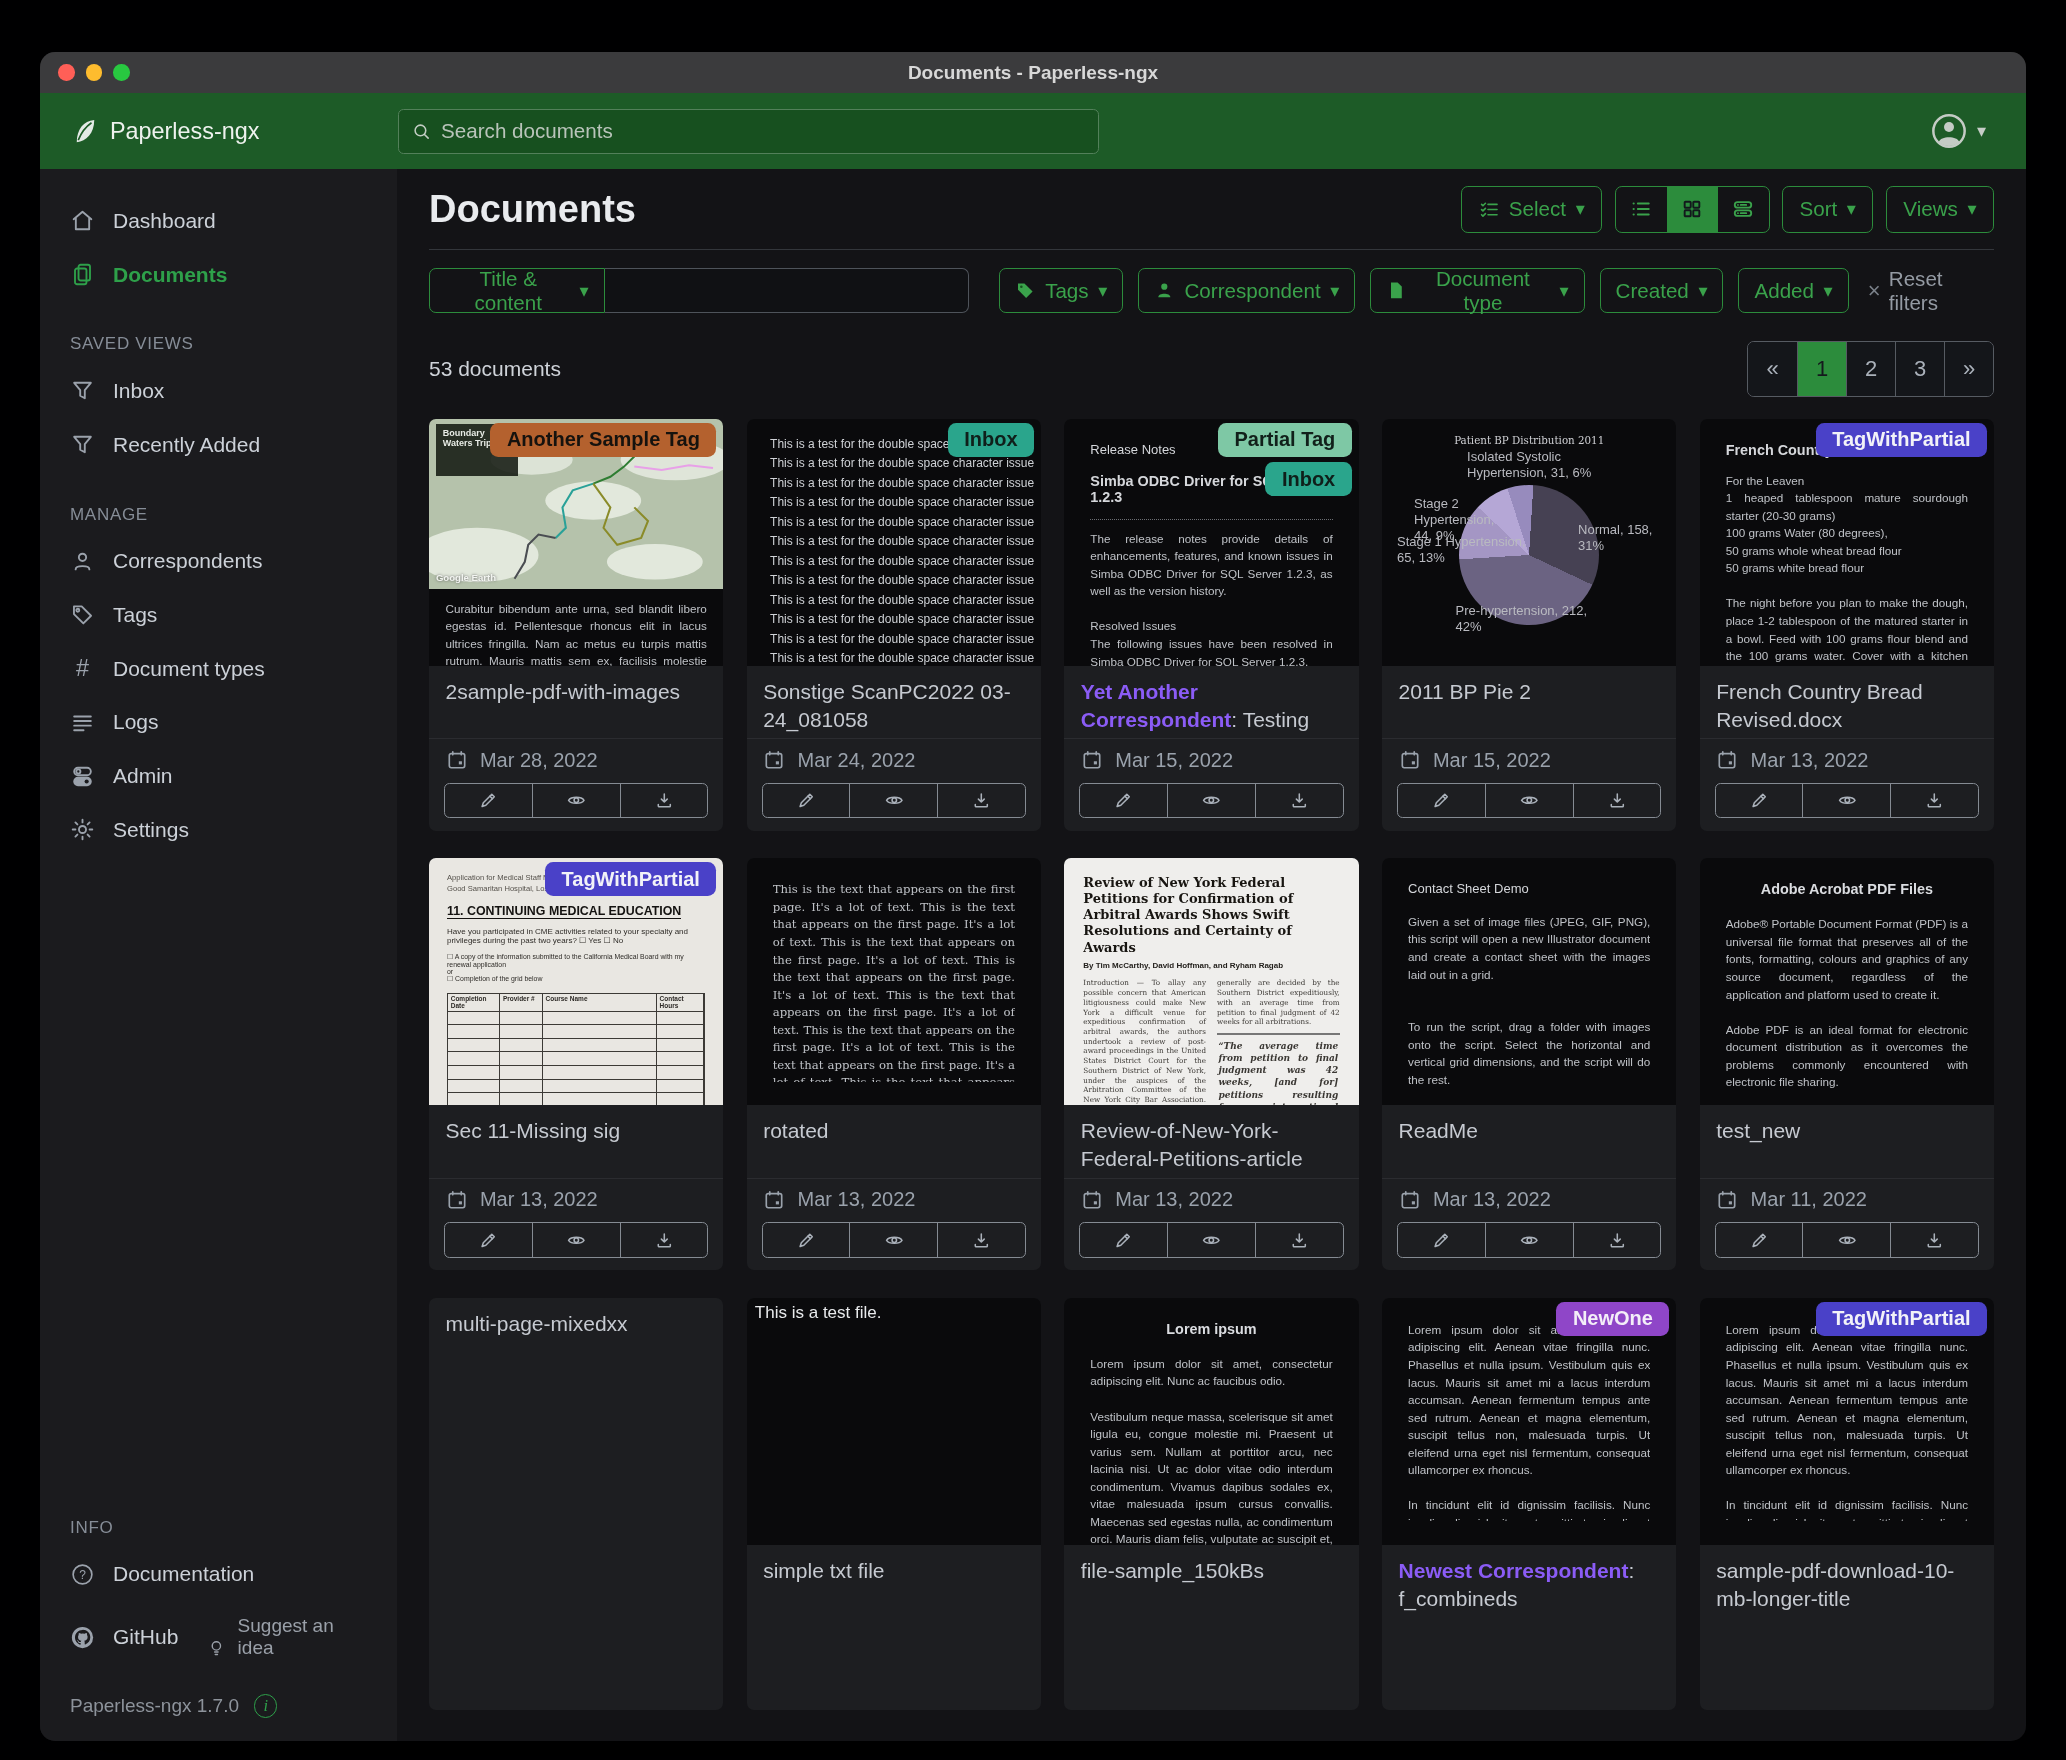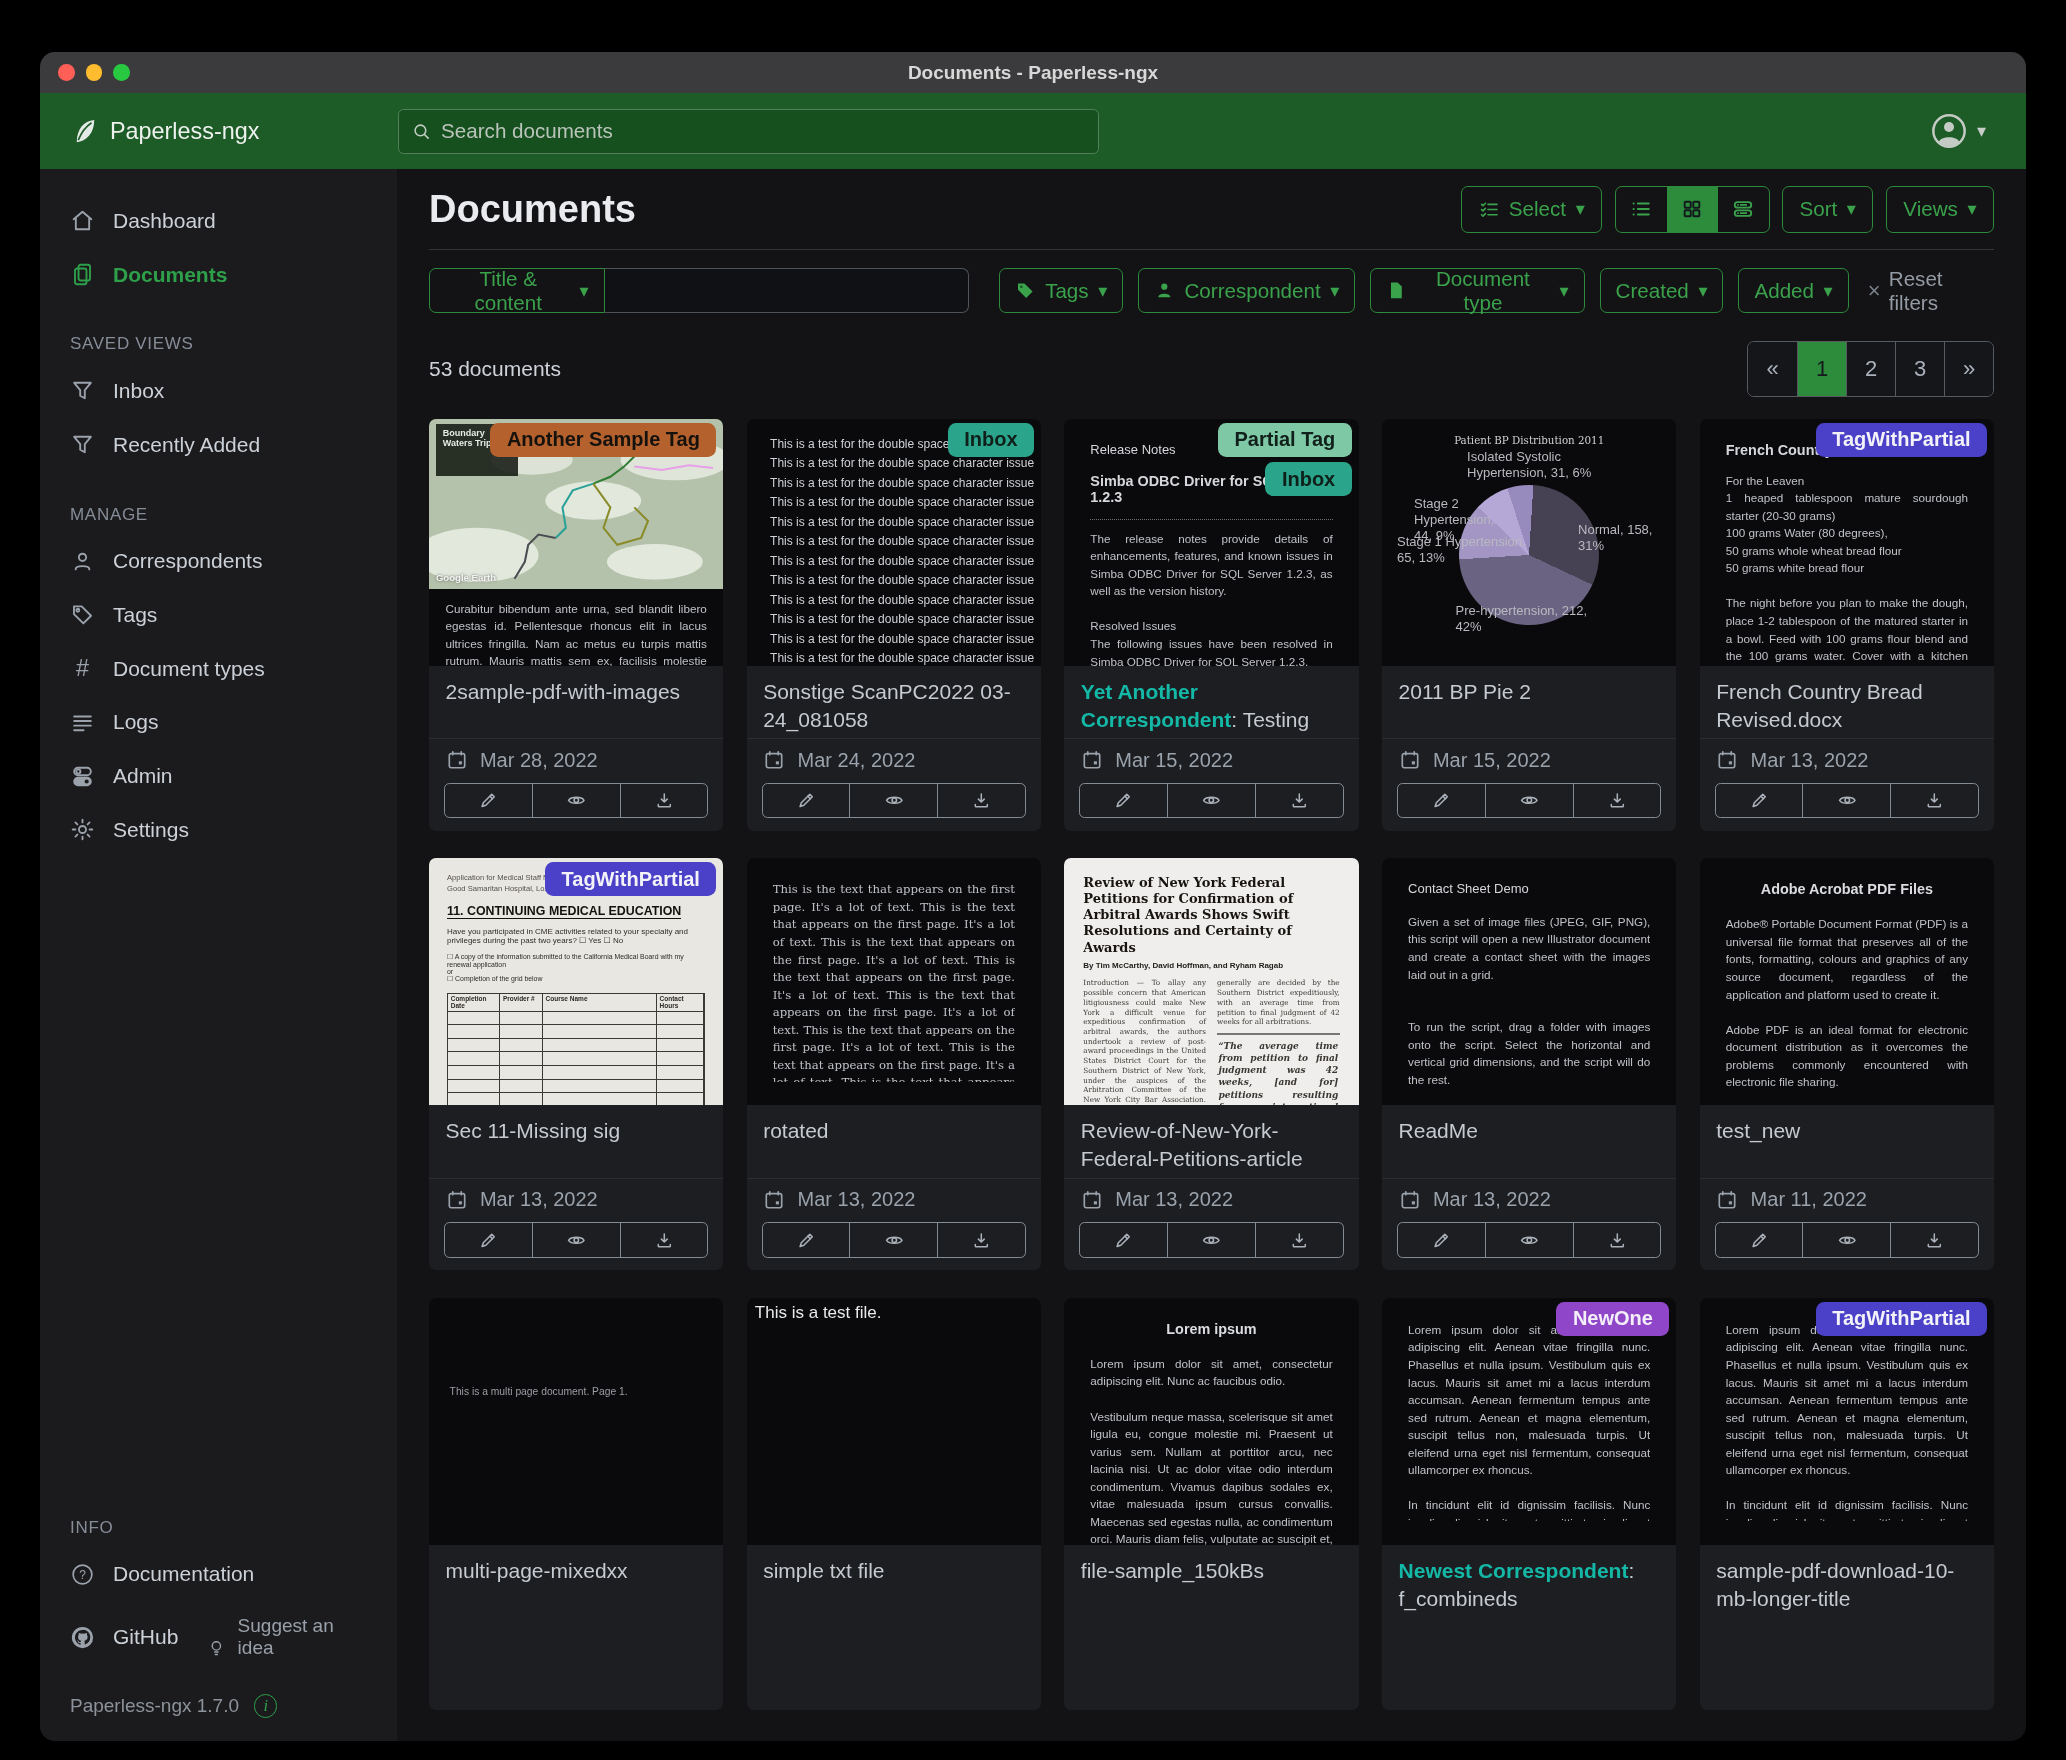--- a/index.html
+++ b/index.html
@@ -111,21 +111,21 @@
     gap:27.5px 23.4px; grid-auto-rows:412px; }
   .card { background:#1d1e21; border-radius:6.9px; position:relative; display:flex;
     flex-direction:column; overflow:hidden; cursor:pointer; }
   .thumb { height:247px; background:#0a0a0c; overflow:hidden; position:relative; flex:0 0 auto;}
   .tagstack { position:absolute; top:4.1px; right:6.9px; display:flex; flex-direction:column;
     align-items:flex-end; gap:5.5px; z-index:3; }
   .tagpill { font-size:20px; font-weight:700; padding:5.5px 16.5px; border-radius:8.2px;
     white-space:nowrap; cursor:pointer; }
   .card-title { padding:12.4px 16.5px 0; color:#c6cad1; font-size:21px; line-height:1.32;
     height:81px; overflow:hidden; }
-  .card-title .corr { color:#14b8a6; font-weight:700; }
+  .card-title .corr { color:#8b5cf6; font-weight:700; }
   .meta { border-top:0.7px solid #2b2c30; margin-top:auto; display:flex; align-items:center;
     gap:12.4px; padding:9.6px 16.5px 4.1px; color:#9aa2ac; font-size:20px; }
   .meta svg { width:22px; height:22px; color:#9aa2ac; }
   .actions { display:flex; margin:6.9px 15px 12.4px; border:1.4px solid #858b93; border-radius:5.5px;
     height:40px; overflow:hidden; }
   .actions .abtn { flex:1; display:flex; align-items:center; justify-content:center;
     border-left:1.4px solid #858b93; color:#aab1ba; background:transparent; cursor:pointer; border-top:none; border-bottom:none; border-right:none;}
   .actions .abtn:first-child { border-left:none; }
   .actions svg { width:20.6px; height:20.6px; }
 
@@ -1021,23 +1021,20 @@
                 <button class="abtn">
                   <span style="display: flex; width: 20.6px; height: 20.6px;">
                     <svg viewBox="0 0 24 24" fill="none" stroke="currentColor" stroke-width="1.8" stroke-linecap="round" stroke-linejoin="round">
                       <path d="M12 4.6V13.6M8.6 10.6 L12 14 L15.4 10.6 M5 16.8V18.6a1 1 0 0 0 1 1H18a1 1 0 0 0 1-1V16.8"></path>
                     </svg>
                   </span>
                 </button>
               </div>
             </article>
             <article class="card">
-              <div class="thumb">
-                <div class="th-single">This is a multi page document. Page 1.</div>
-              </div>
               <div class="card-title">multi-page-mixedxx</div>
             </article>
             <article class="card">
               <div class="thumb">
                 <div class="th-txt">This is a test file.</div>
               </div>
               <div class="card-title">simple txt file</div>
             </article>
             <article class="card">
               <div class="thumb">

